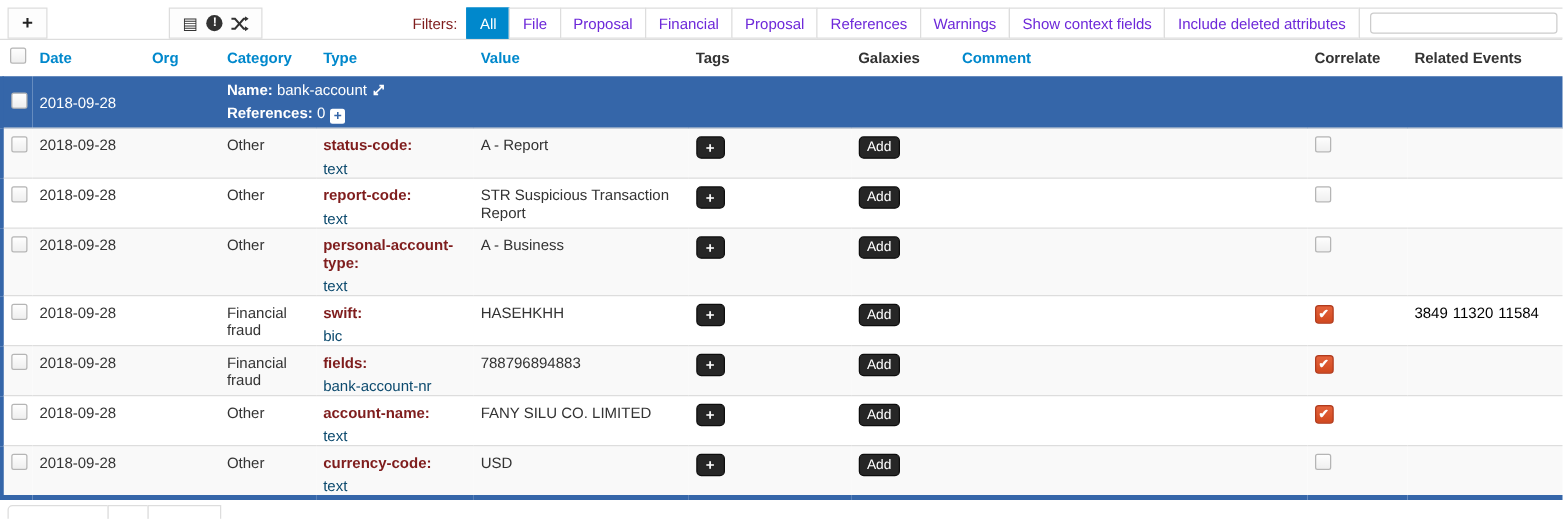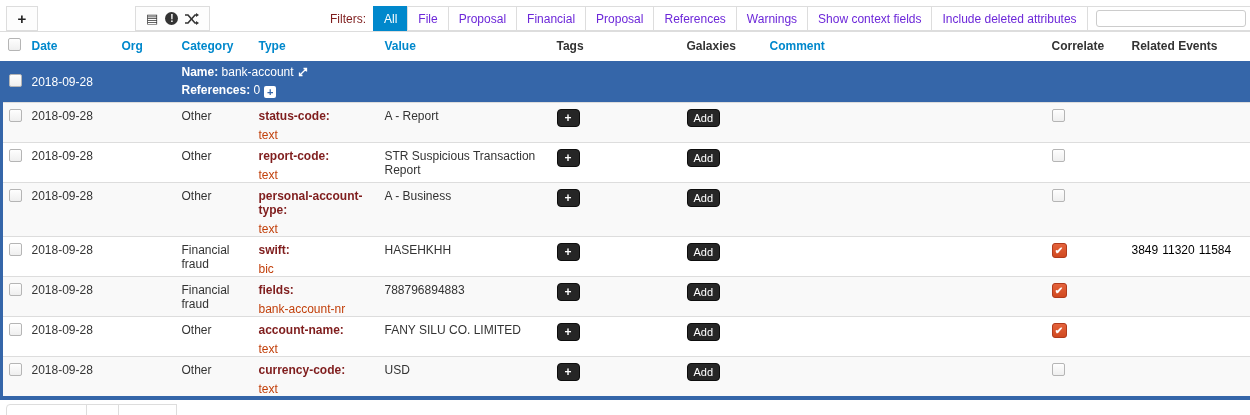--- a/index.html
+++ b/index.html
@@ -49,21 +49,21 @@
               font-weight:bold; font-size:11px; line-height:12px; align-items:center; justify-content:center;
               margin-left:4px; vertical-align:-2px; cursor:pointer; }
 
   tr.attr-row { height:40px; background:#fff; }
   tr.attr-row:nth-child(even) { background:#f9f9f9; }
   tr.attr-row td { padding:6px 0 0 6px; vertical-align:top; border-top:1px solid #ddd; }
   tr.attr-row td:first-child { border-left:3px solid #3566a9; }
   tr.attr-row:last-child td { border-bottom:4px solid #3566a9; }
 
   .type-name { font-weight:bold; color:#7f1d1d; line-height:14px; }
-  .type-sub { color:#c2410c; line-height:14px; margin-top:5px; }
+  .type-sub { color:#0c4a6e; line-height:14px; margin-top:5px; }
   .btn-dark { display:inline-block; background:#262626; border:1px solid #0d0d0d; color:#fff; border-radius:4px;
               padding:1px 6px; font-size:11px; line-height:14px; cursor:pointer; text-align:center; }
   .btn-plus { font-weight:bold; font-size:12px; padding:1px 7px; }
   .related-links a { color:#000000; text-decoration:none; margin-right:4px; cursor:pointer; }
 
   
   .pagination { position:absolute; left:6px; top:404px; display:flex; }
   .page-cell { border:1px solid #ddd; margin-left:-1px; background:#fff; padding:8px 12px; white-space:nowrap; }
   .page-cell:first-child { border-radius:4px 0 0 4px; margin-left:0; color:#999; }
   .page-cell.current { color:#b94a48; font-weight:bold; }

